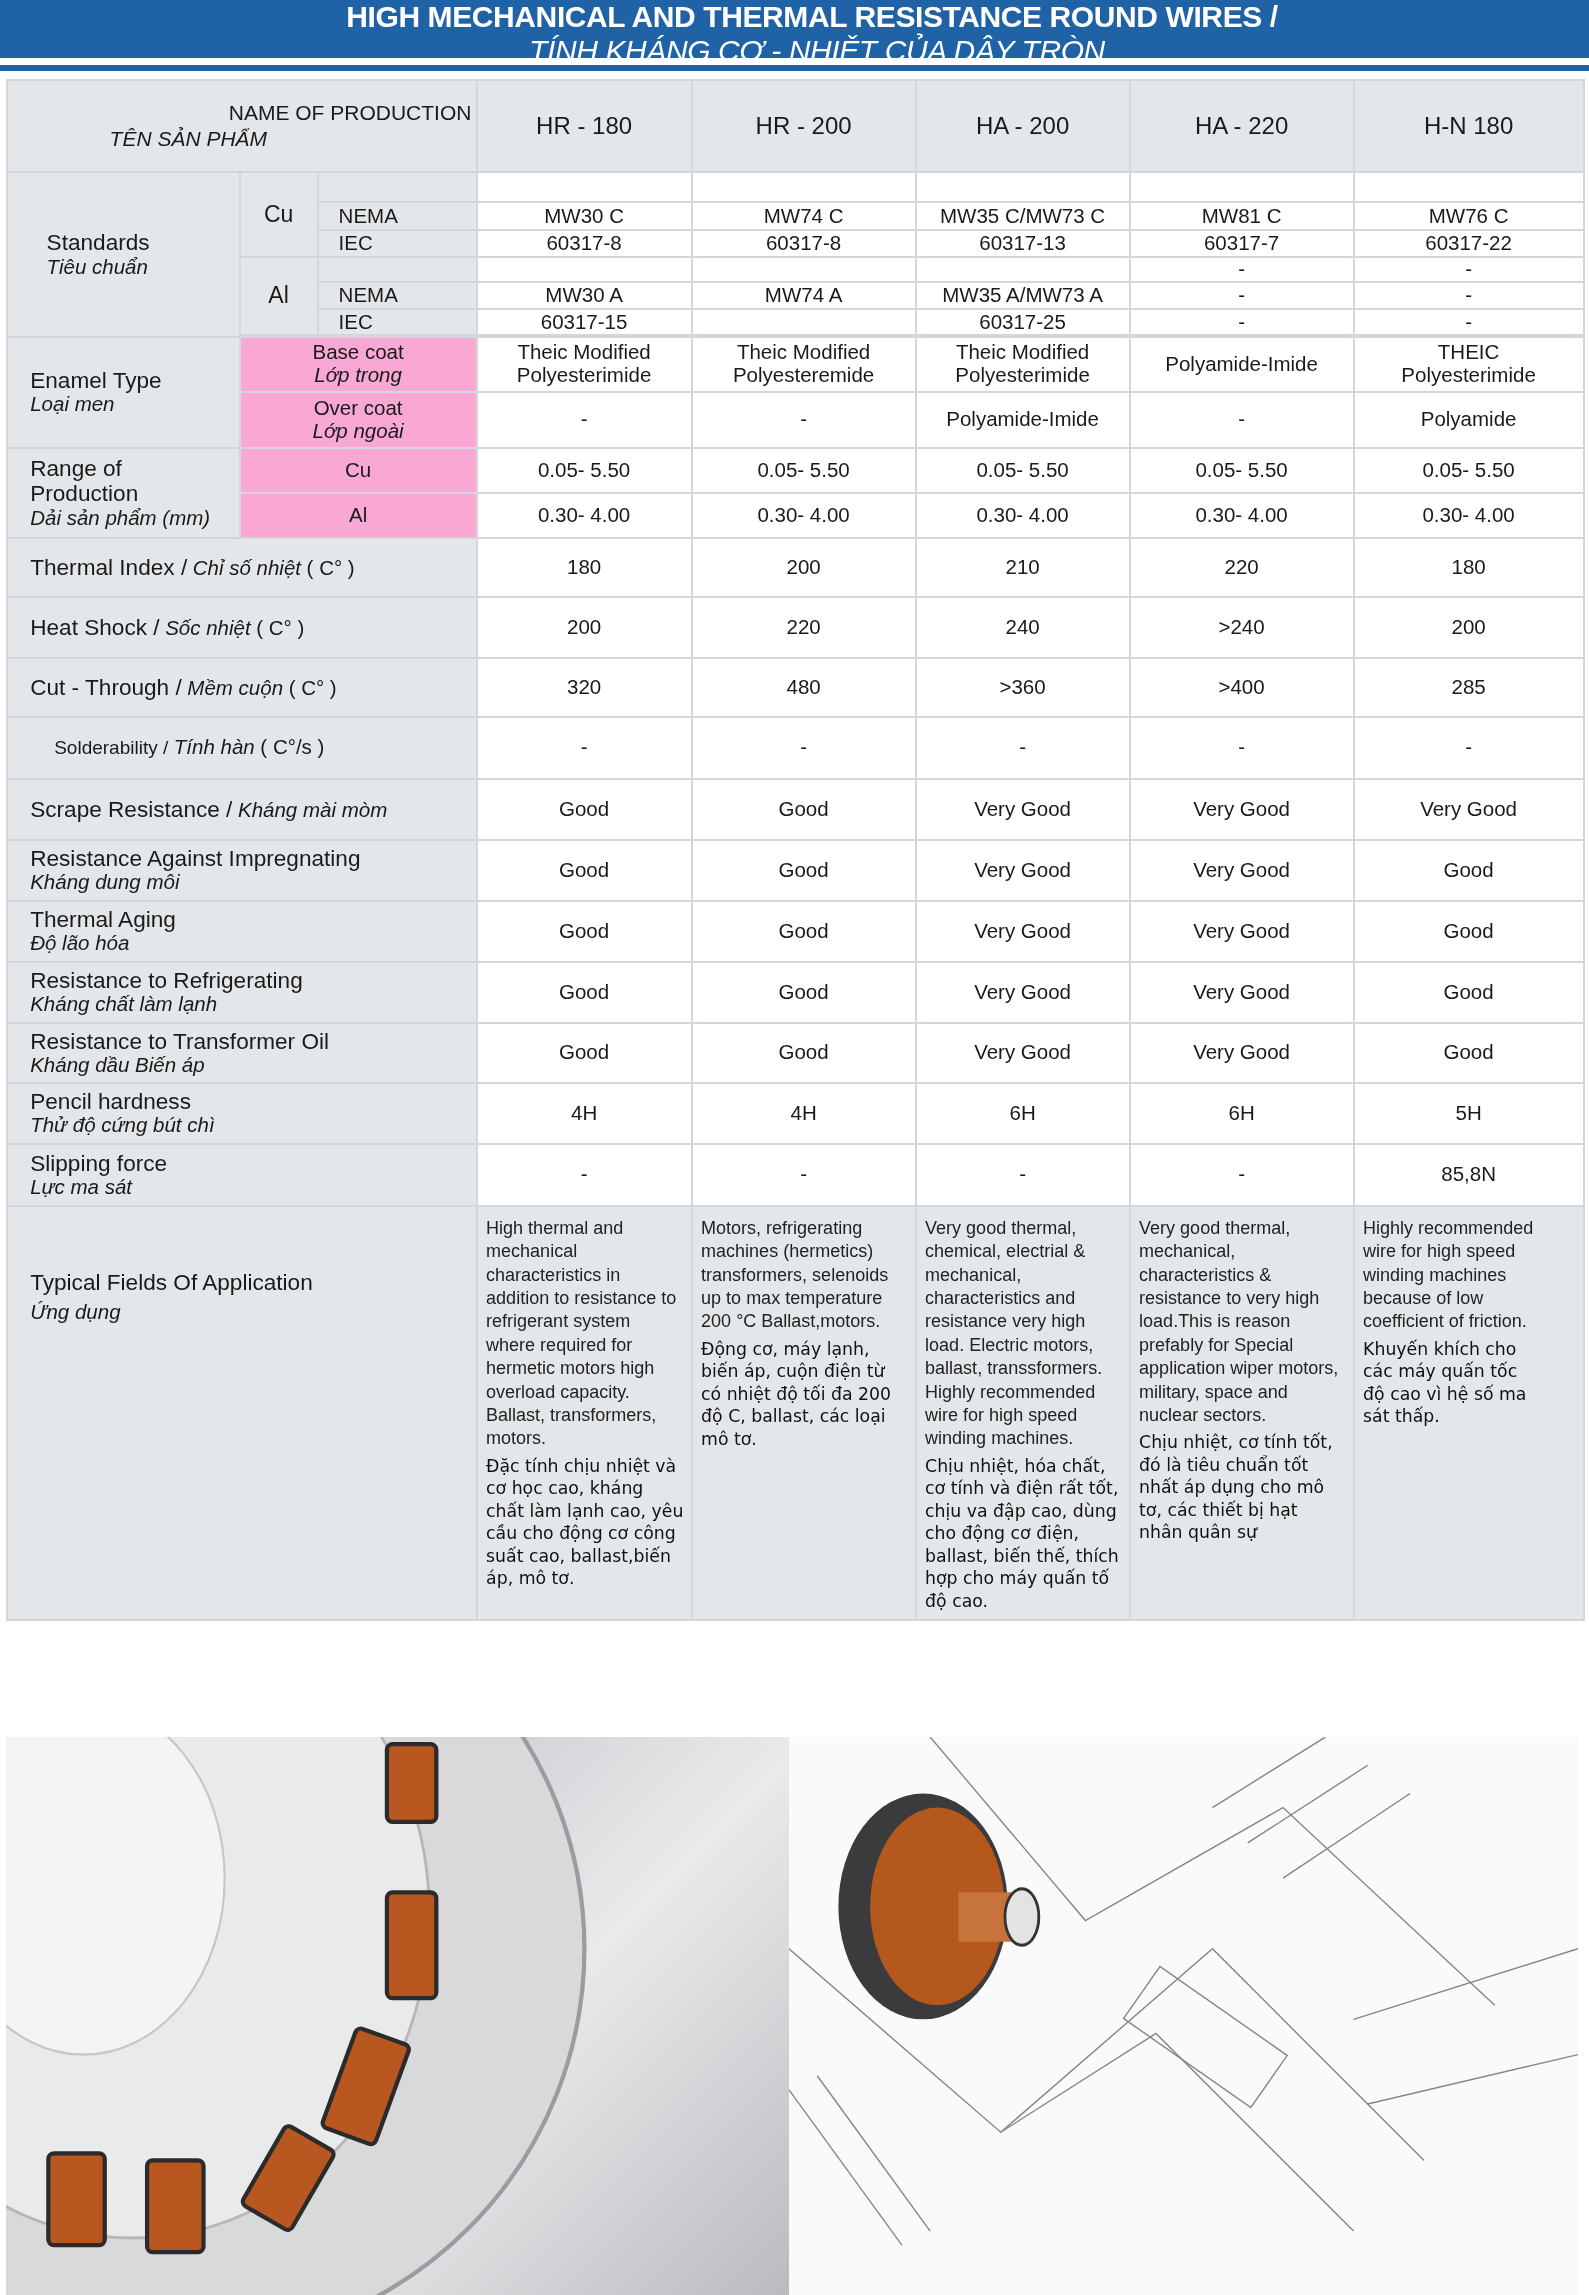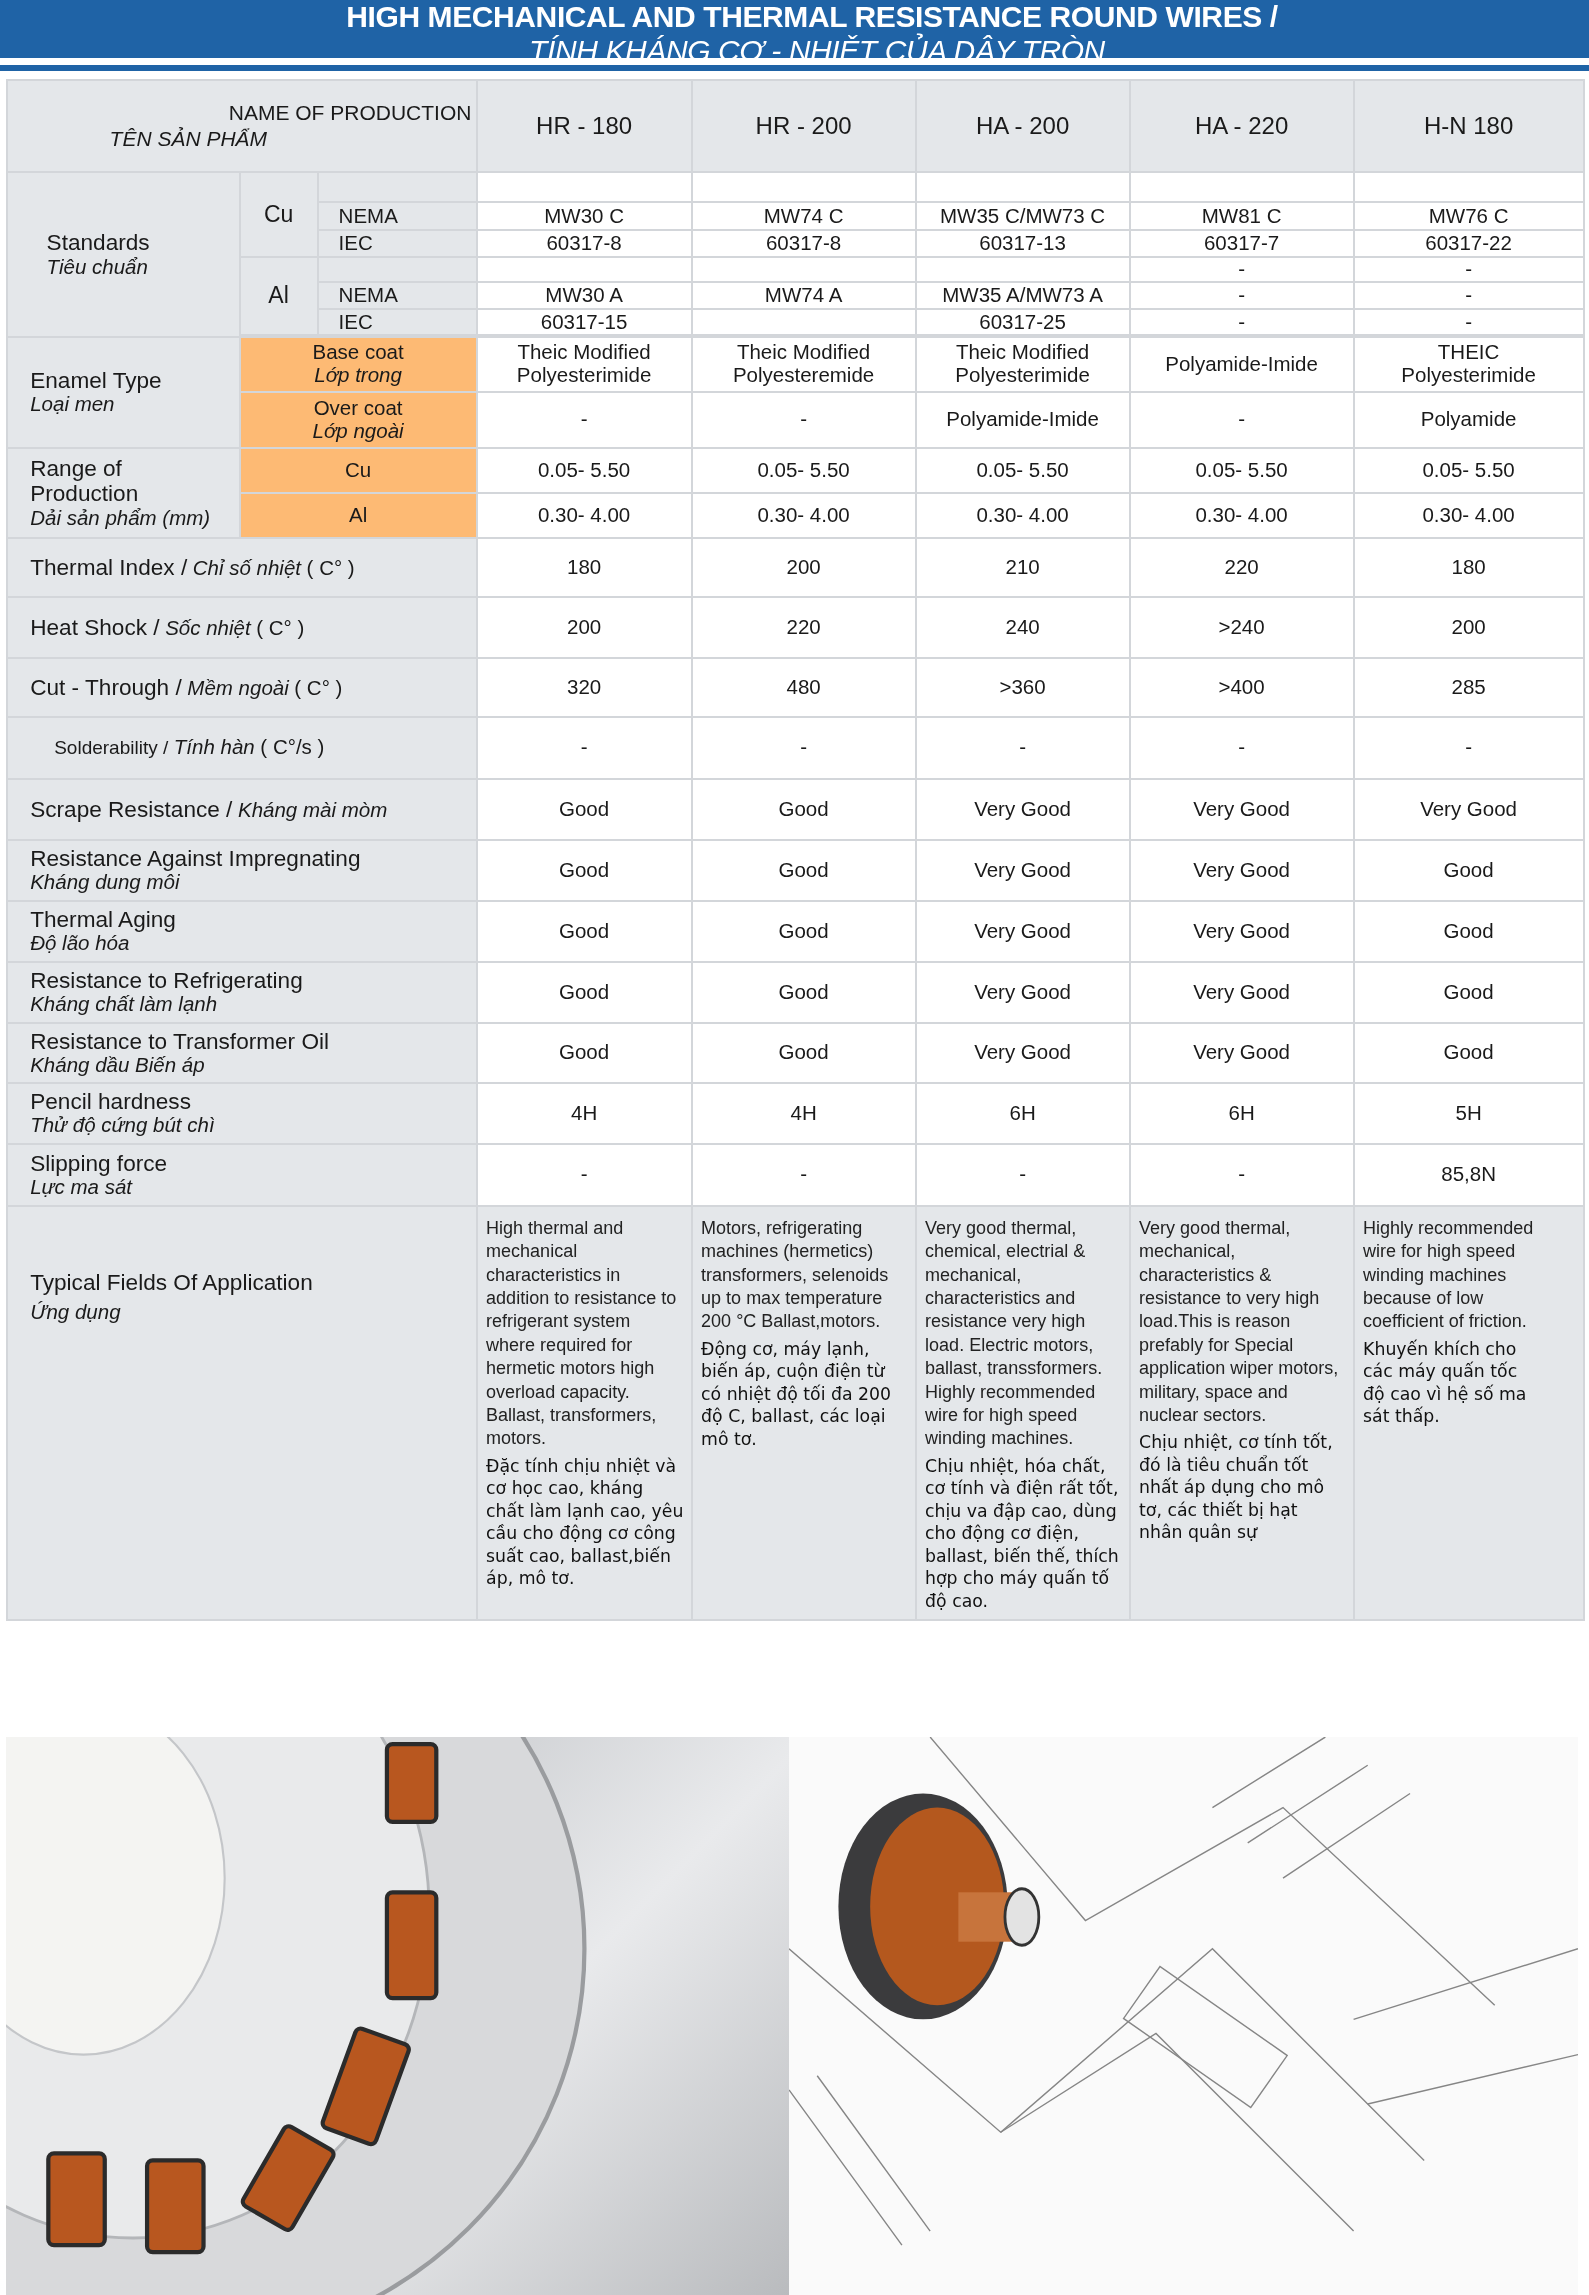--- a/index.html
+++ b/index.html
@@ -20,21 +20,21 @@
     position: absolute; left: 5.6px; top: 79px; width: 1577px;
     border-collapse: collapse; table-layout: fixed;
   }
   table.spec td {
     border: 2.1px solid #d3d6da; vertical-align: middle; text-align: center;
     font-family: "Liberation Sans", "DejaVu Sans", sans-serif; font-size: 20.5px; color: #1a1a1a;
     background: #ffffff; padding: 0 4.2px; line-height: 1.12;
   }
   table.spec td.lab { background: #e4e7ea; text-align: left; padding-left: 22.6px; }
   table.spec td.sub { background: #e4e7ea; text-align: left; padding-left: 20px; }
-  table.spec td.subc { background: #fdba74; text-align: center; }
+  table.spec td.subc { background: #f9a8d4; text-align: center; }
   table.spec td.mat { background: #e4e7ea; text-align: center; font-size: 23px; }
   table.spec td.hdr { background: #e4e7ea; font-size: 24px; }
   .en { display: block; font-size: 22.6px; }
   .vi-i { display: block; font-style: italic; font-size: 20.5px; }
   .inline-vi { font-style: italic; font-size: 20.5px; }
   td.app { background: #e4e7ea !important; text-align: left !important; vertical-align: top !important; padding: 10px 7px 7px 8.5px !important; font-size: 18px !important; line-height: 1.3 !important; }
   td.app .app-en { display: block; color: #222; }
   td.app .app-vi { display: block; font-family: "DejaVu Sans", sans-serif; font-size: 17.3px; color: #111; margin-top: 4.2px; line-height: 1.3; }
   td.app-label { background: #e4e7ea !important; text-align: left !important; vertical-align: top !important; padding-top: 63px !important; padding-left: 22.6px !important; }
 
@@ -209,21 +209,21 @@
       </tr>
       <tr style="height: 61px;">
         <td class="lab" colspan="3"><span style="font-size: 22.6px;">Heat Shock  /</span><span class="inline-vi" style="margin-left: 5.6px;">Sốc nhiệt</span><span style="font-size: 20.5px; margin-left: 5.6px;">( C° )</span></td>
         <td>200</td>
         <td>220</td>
         <td>240</td>
         <td>&gt;240</td>
         <td>200</td>
       </tr>
       <tr style="height: 59px;">
-        <td class="lab" colspan="3"><span style="font-size: 22.6px;">Cut - Through  /</span><span class="inline-vi" style="margin-left: 5.6px;">Mềm ngoài</span><span style="font-size: 20.5px; margin-left: 5.6px;">( C° )</span></td>
+        <td class="lab" colspan="3"><span style="font-size: 22.6px;">Cut - Through  /</span><span class="inline-vi" style="margin-left: 5.6px;">Mềm cuộn</span><span style="font-size: 20.5px; margin-left: 5.6px;">( C° )</span></td>
         <td>320</td>
         <td>480</td>
         <td>&gt;360</td>
         <td>&gt;400</td>
         <td>285</td>
       </tr>
       <tr style="height: 62px;">
         <td class="lab" colspan="3"><span style="font-size: 19px; margin-left: 24px;">Solderability  /</span><span class="inline-vi" style="margin-left: 5.6px;">Tính hàn</span><span style="font-size: 20.5px; margin-left: 5.6px;">( C°/s )</span></td>
         <td>-</td>
         <td>-</td>

